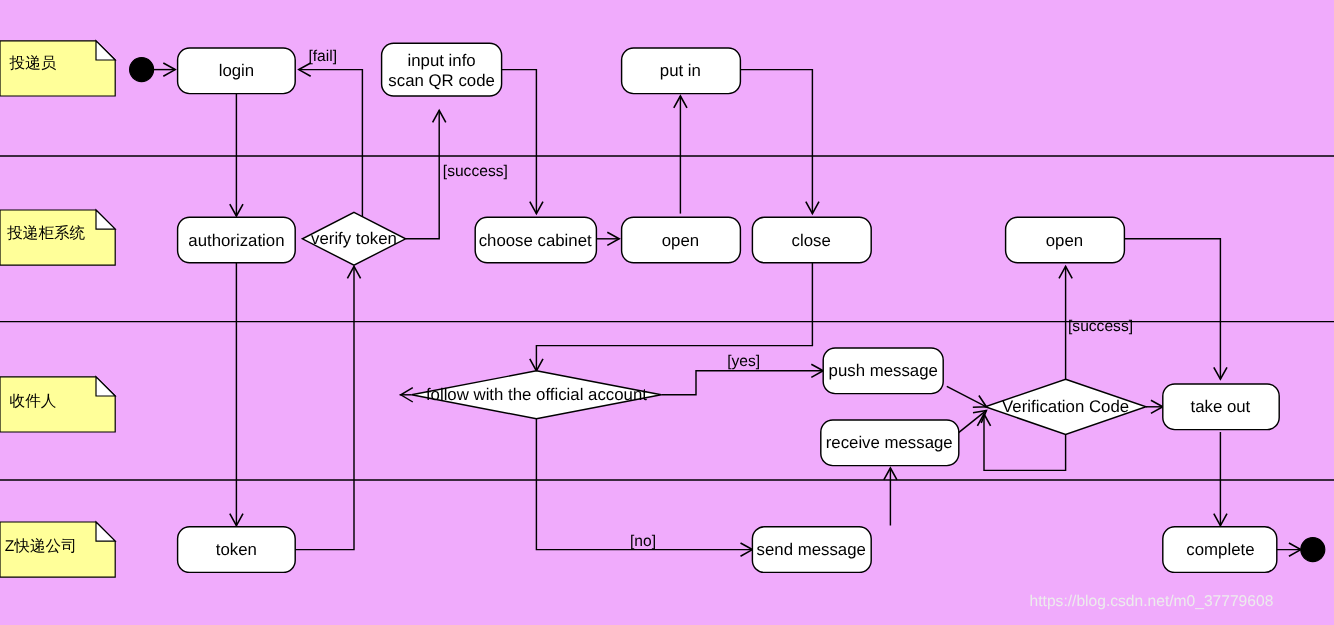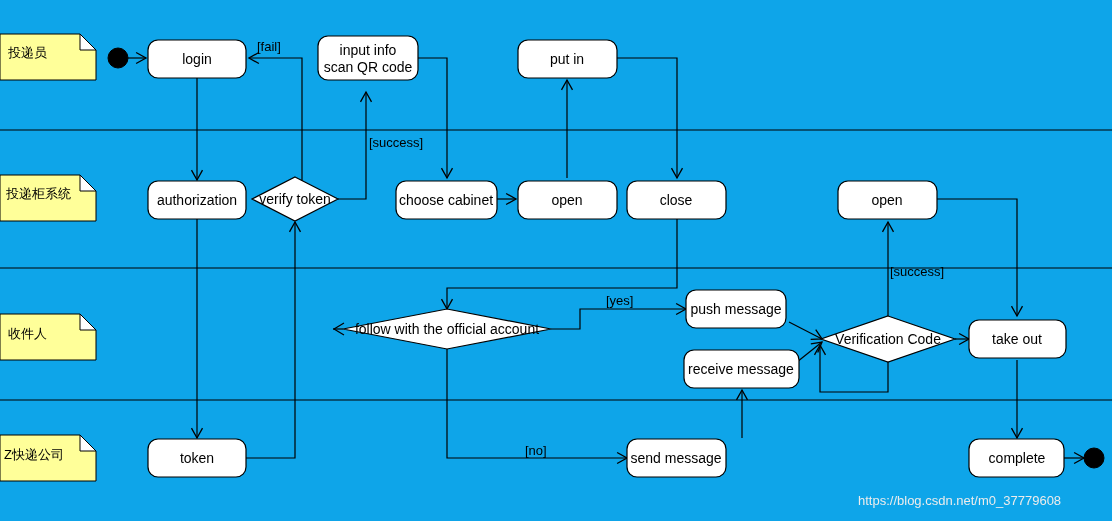--- a/index.html
+++ b/index.html
@@ -7,21 +7,21 @@
     padding: 0;
     background: #ffffff;
   }
   body {
     font-family: "Liberation Sans", "DejaVu Sans", sans-serif;
   }
   #canvas {
     position: relative;
     width: 1112px;
     height: 521px;
-    background: #0ea5e9;
+    background: #f0abfc;
     overflow: hidden;
   }
   #diagram-svg {
     position: absolute;
     left: 0;
     top: 0;
     width: 1112px;
     height: 521px;
   }
   .lane-note-text {

